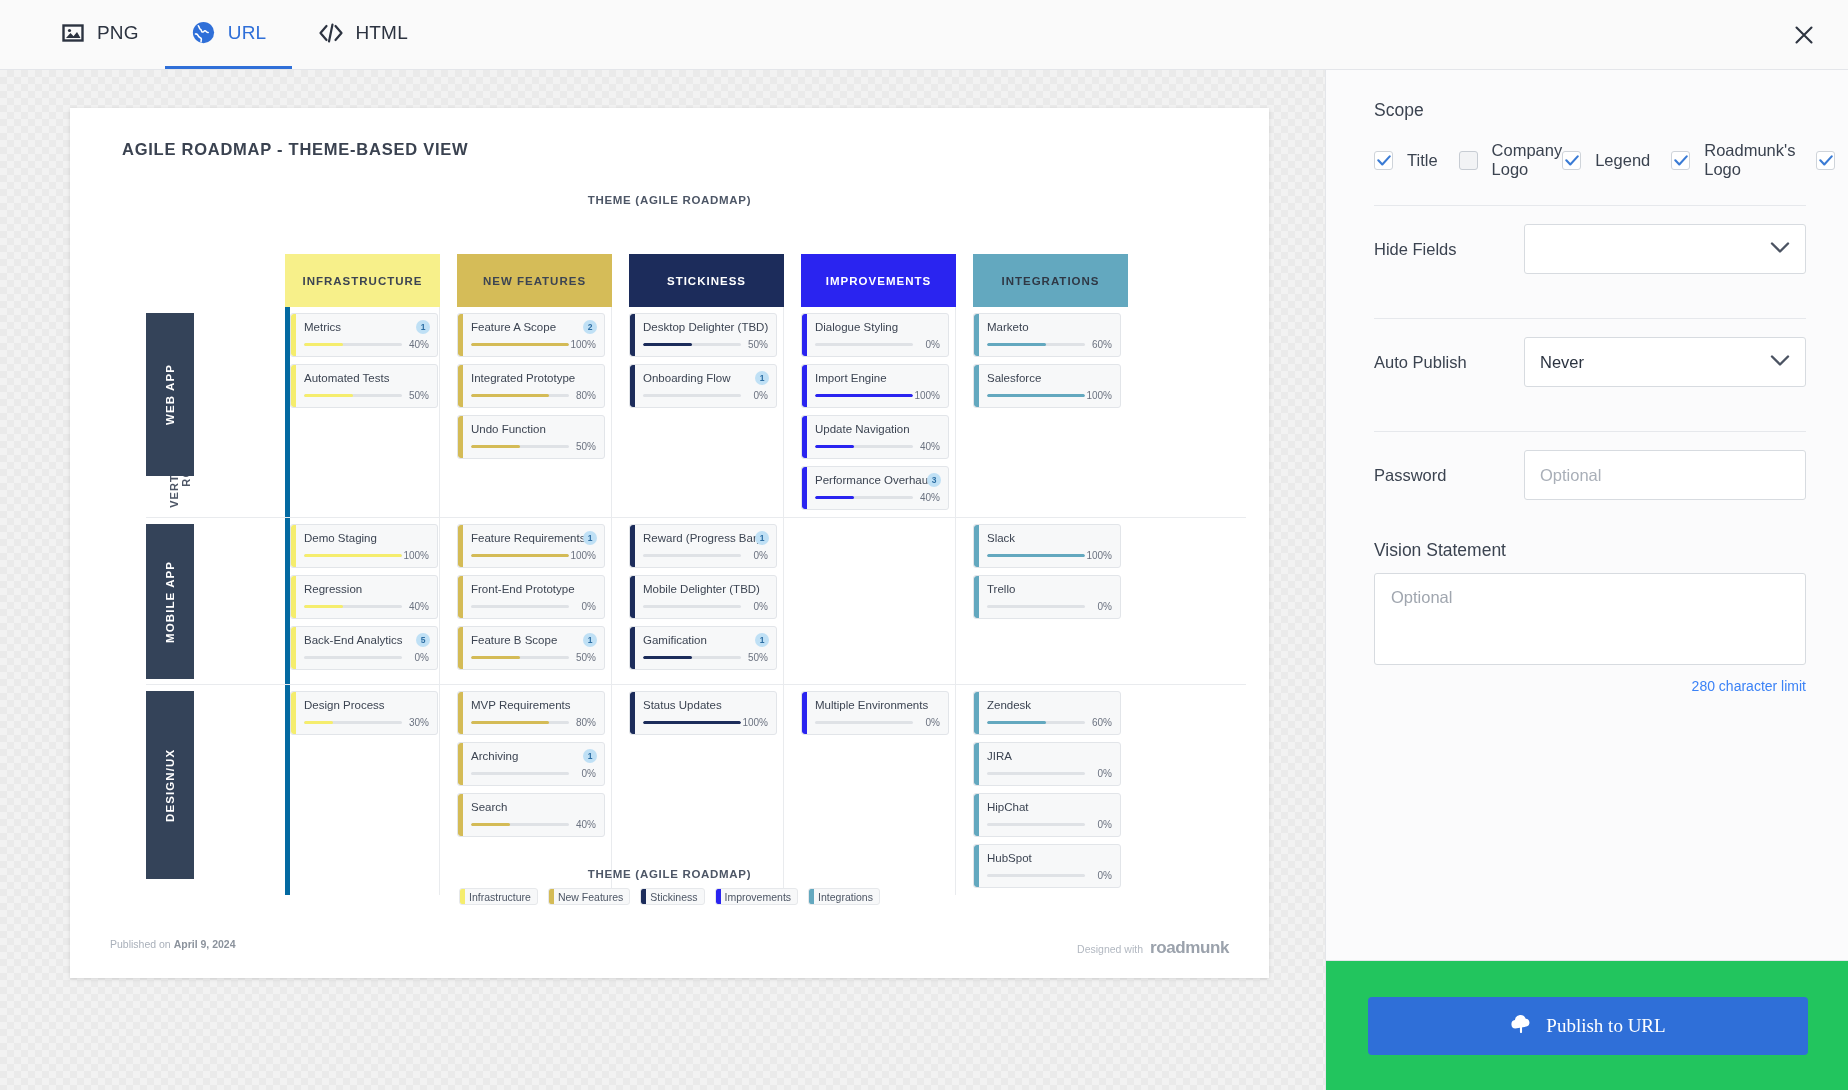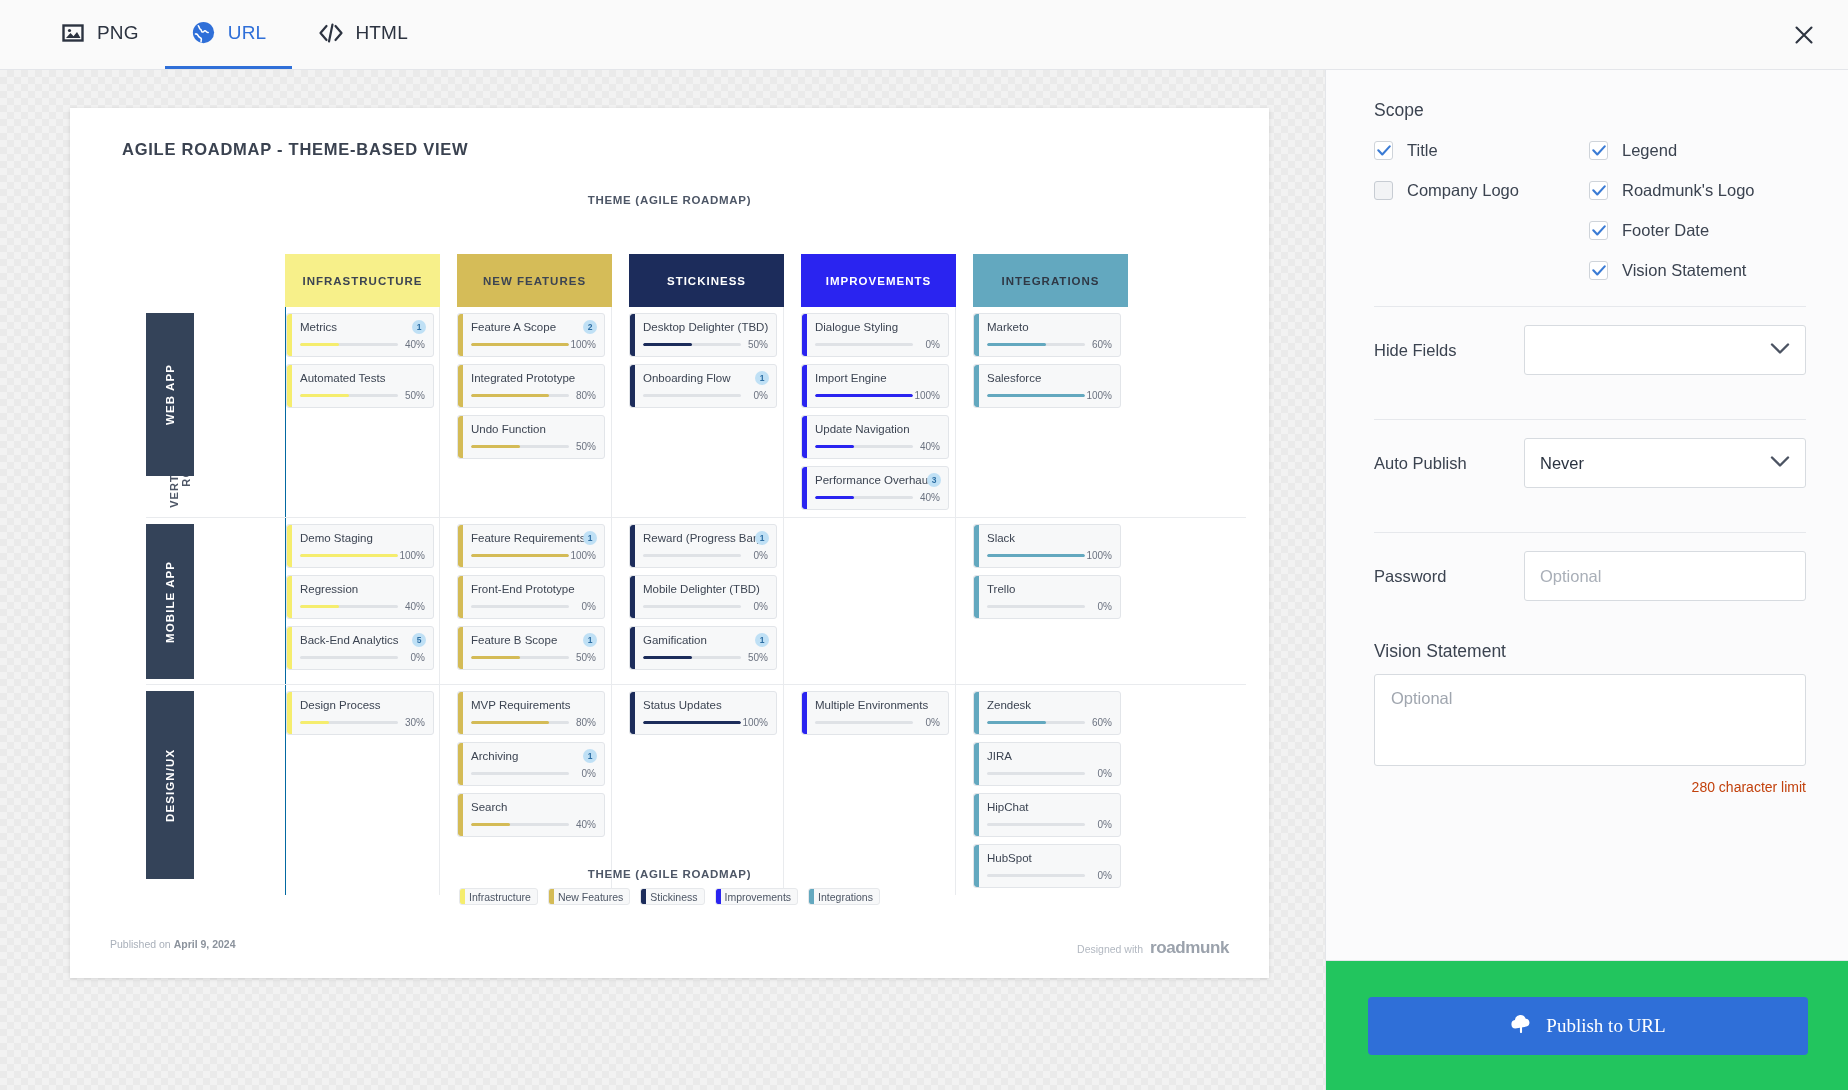--- a/index.html
+++ b/index.html
@@ -88,21 +88,21 @@
     writing-mode: vertical-rl; transform: rotate(180deg);
     font-size: 11.5px; font-weight: 700; letter-spacing: 1.1px;
   }
   .row-cols { display: flex; gap: 17px; padding-left: 78px; }
   .cell {
     width: 155px; padding-top: 6px;
     border-right: 1px solid #e9ebee;
     padding-right: 0;
   }
   .cell:last-child { border-right: none; }
-  .cell.bordered-left { border-left: 1px solid #0369a1; }
+  .cell.bordered-left { border-left: 5px solid #0369a1; }
   .row-sep { border-bottom: 1px solid #e9ebee; }
 
   .card {
     position: relative;
     width: 148px; min-height: 38px;
     background: #f7f8f9;
     border: 1px solid #e2e5e9;
     border-radius: 3px;
     margin-bottom: 7px;
     padding: 6px 8px 6px 13px;
@@ -151,21 +151,21 @@
   .designed .rmk { font-size: 17px; color: #9ba2ac; letter-spacing: -.4px; font-weight: 700; }
 
   
   .panel {
     position: absolute; left: 1325px; top: 70px; width: 523px; height: 1020px;
     background: #fbfbfc; border-left: 1px solid #e4e6ea;
   }
   .panel-scroll { position: absolute; left: 0; top: 0; right: 0; height: 890px; padding: 30px 42px 0 48px; }
   .sec-title { font-size: 17.5px; color: #3b4350; margin-bottom: 20px; }
   .chk-grid { display: flex; }
-  .chk-col { display: flex; flex-direction: column; gap: 21px; }
+  .chk-col { display: flex; flex-direction: row; gap: 21px; }
   .chk-col.left { width: 215px; }
   .chk { display: flex; align-items: center; gap: 14px; cursor: pointer; }
   .box {
     width: 19px; height: 19px; border-radius: 3px;
     border: 1px solid #c7ccd3; background: #fff;
     display: flex; align-items: center; justify-content: center; flex: none;
   }
   .box.on { border-color: #cfd4da; }
   .box.off { background: #f2f3f5; }
   .chk .lbl { font-size: 16.5px; color: #3b4350; }
@@ -181,21 +181,21 @@
   }
   .ctrl .val { font-size: 16.5px; color: #2b3340; }
   .ctrl .ph { font-size: 16.5px; color: #a9afb8; }
   .ctrl .chev { position: absolute; right: 15px; top: 50%; transform: translateY(-50%); }
 
   .vs-title { font-size: 17.5px; color: #3b4350; margin: 22px 0 12px 0; }
   .vs-box {
     height: 92px; background: #fff; border: 1px solid #d7dbe0; border-radius: 3px;
     padding: 14px 16px; font-size: 16.5px; color: #a0a6af;
   }
-  .charlimit { text-align: right; font-size: 14px; color: #c2410c; margin-top: 13px; }
+  .charlimit { text-align: right; font-size: 14px; color: #3b82f6; margin-top: 13px; }
 
   .panel-foot {
     position: absolute; left: 0; bottom: 0; width: 523px; height: 130px;
     border-top: 1px solid #e4e6ea; background: #22c55e;
     display: flex; align-items: center; justify-content: center; font-family: Liberation Serif, serif;
   }
   .publish {
     width: 440px; height: 58px; background: #2f6fd8; border-radius: 4px;
     display: flex; align-items: center; justify-content: center; gap: 13px;
     color: #fff; font-size: 19px; cursor: pointer;

